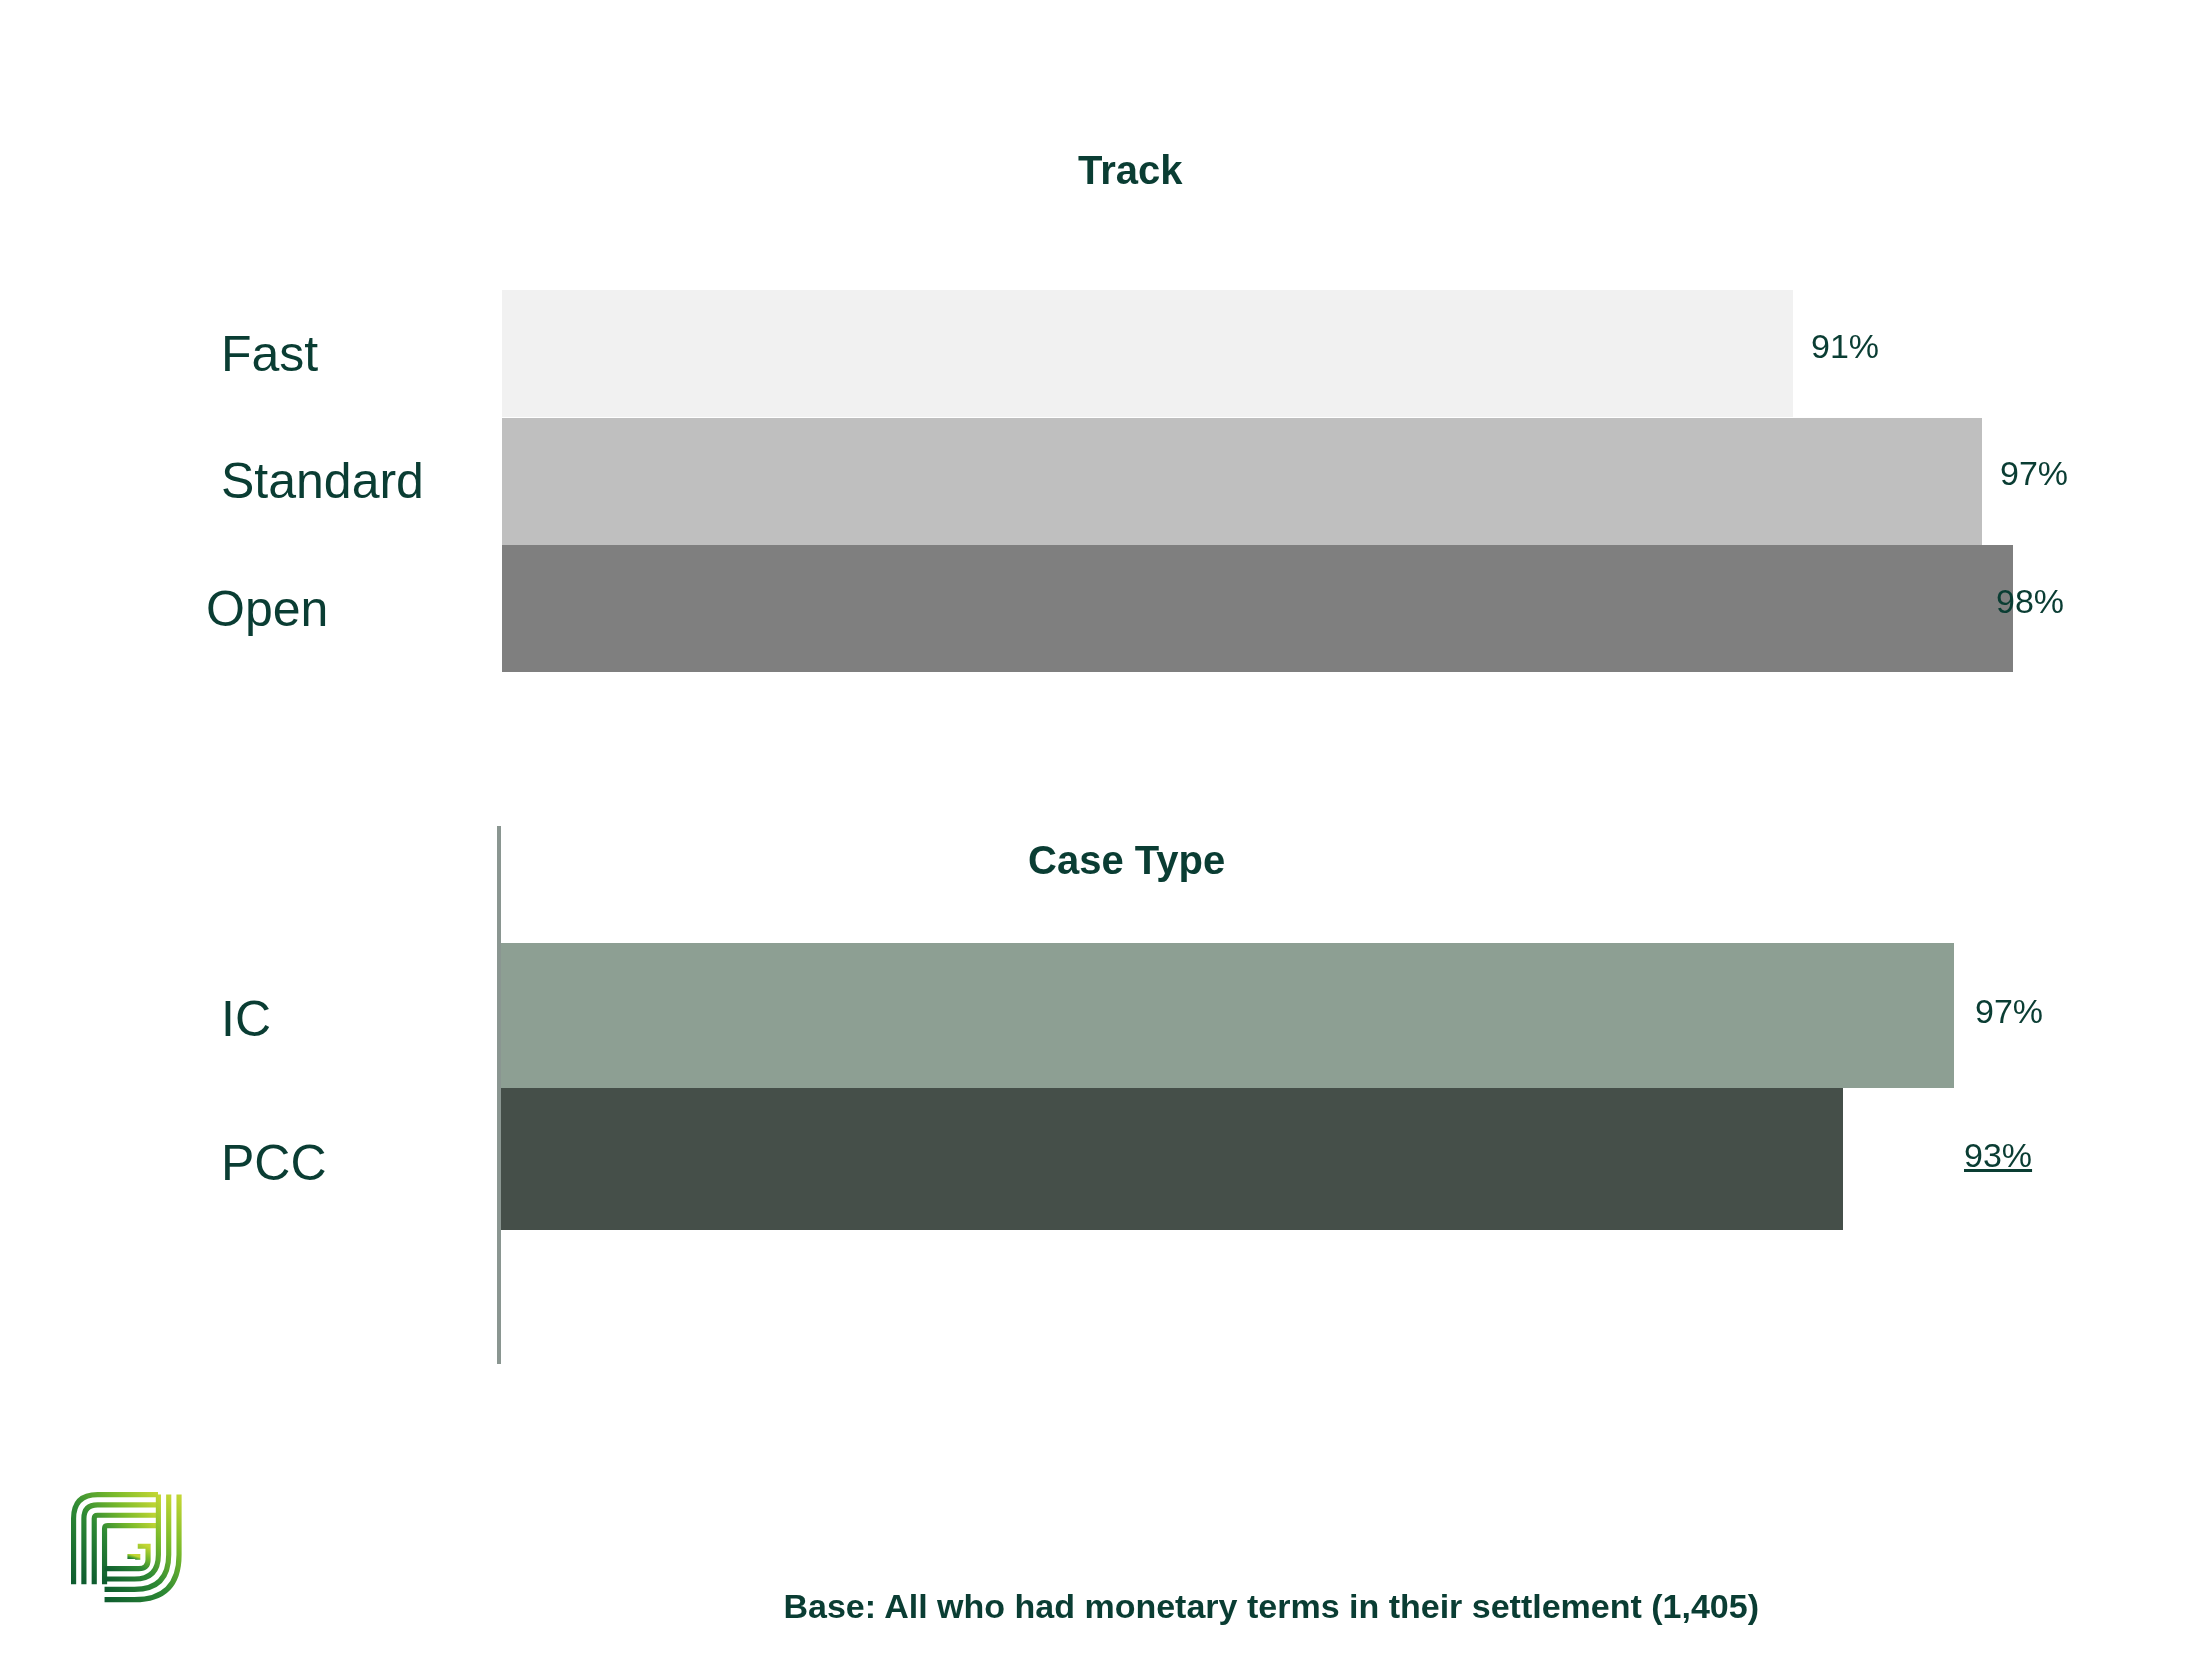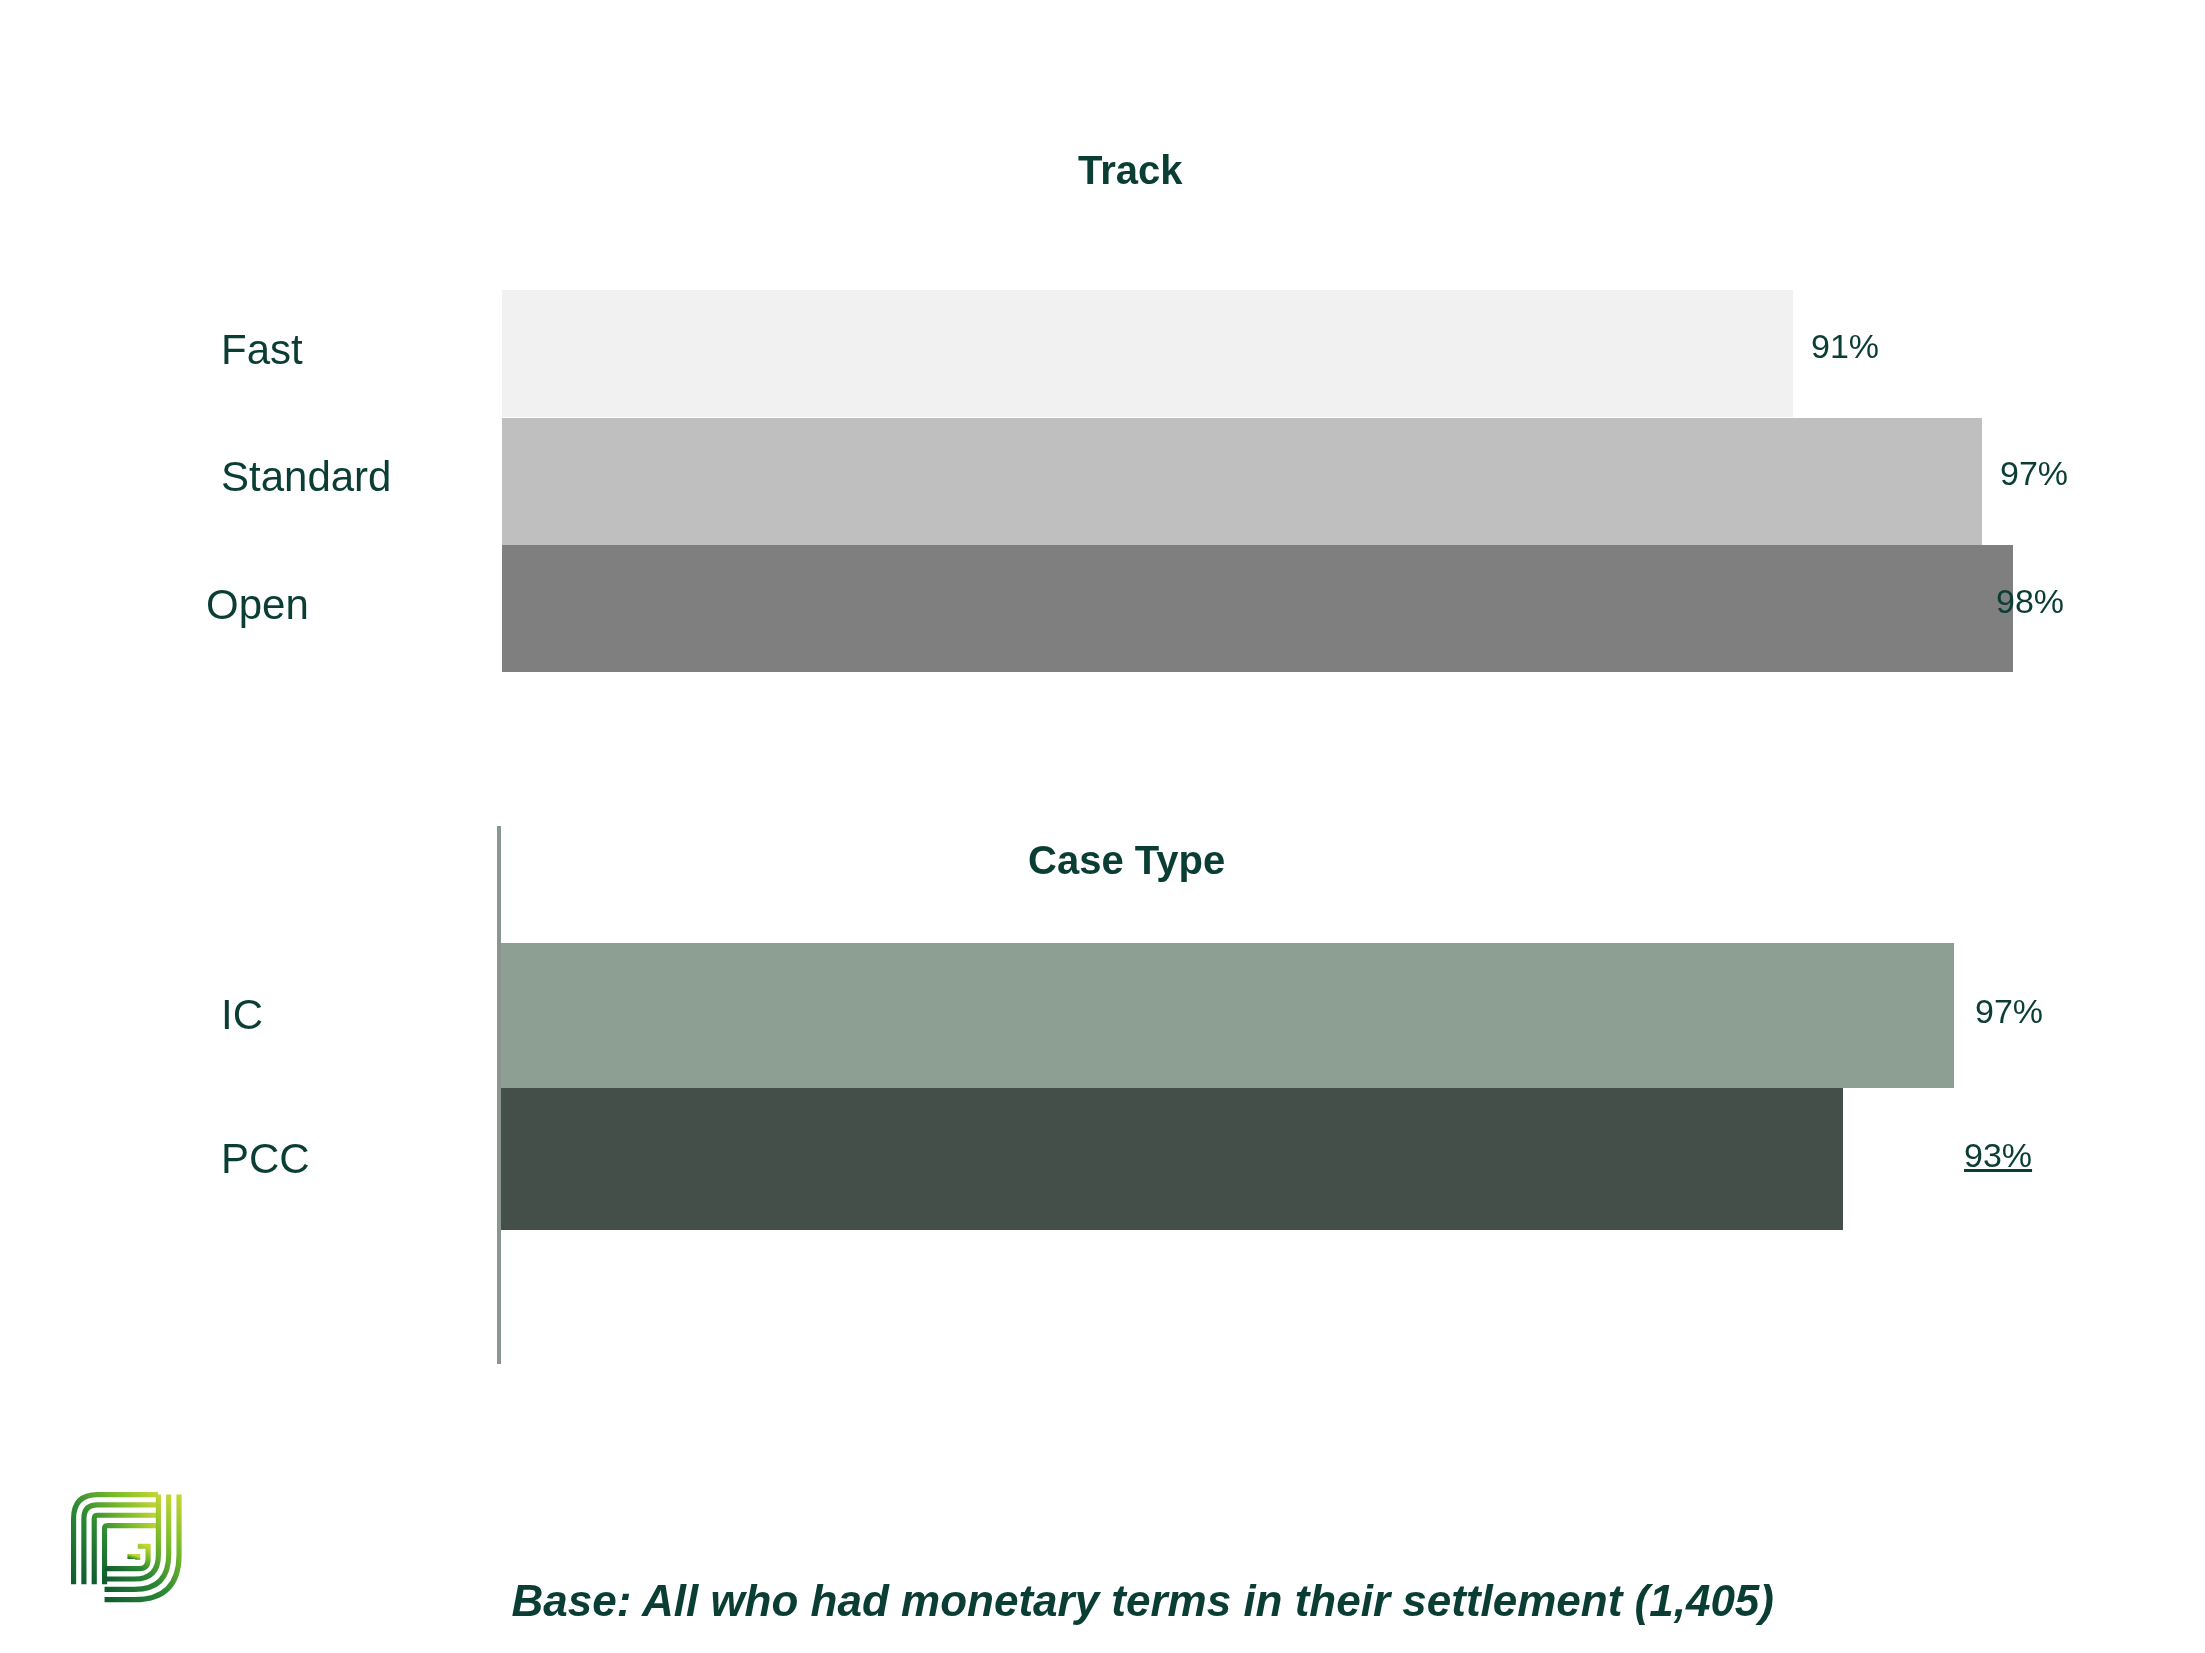--- a/index.html
+++ b/index.html
@@ -15,21 +15,21 @@
   .section-title {
     position: absolute;
     font-size: 40px;
     font-weight: bold;
     color: #0A3D33;
     white-space: nowrap;
     letter-spacing: 0px;
   }
   .cat-label {
     position: absolute;
-    font-size: 42px;
+    font-size: 50px;
     color: #0A3D33;
     white-space: nowrap;
     text-align: left;
     line-height: 1;
   }
   .val-label {
     position: absolute;
     font-size: 34px;
     color: #0A3D33;
     white-space: nowrap;
@@ -67,24 +67,23 @@
 
   #lbl-ic  { left: 221px; top: 994px; }
   #lbl-pcc { left: 221px; top: 1138px; }
 
   #val-ic  { left: 1975px; top: 994px; }
   #val-pcc { left: 1964px; top: 1138px; text-decoration: underline; }
 
   
   #base-note {
     position: absolute;
-    right: 37px; bottom: 28px;
-    font-size: 44px;
+    right: 52px; bottom: 28px;
+    font-size: 34px;
     font-weight: bold;
-    font-style: italic;
     color: #0A3D33;
     white-space: nowrap;
   }
 
   
   #logo { position: absolute; left: 71px; top: 1492px; width: 118px; height: 118px; }
 </style>
 </head>
 <body>
 

